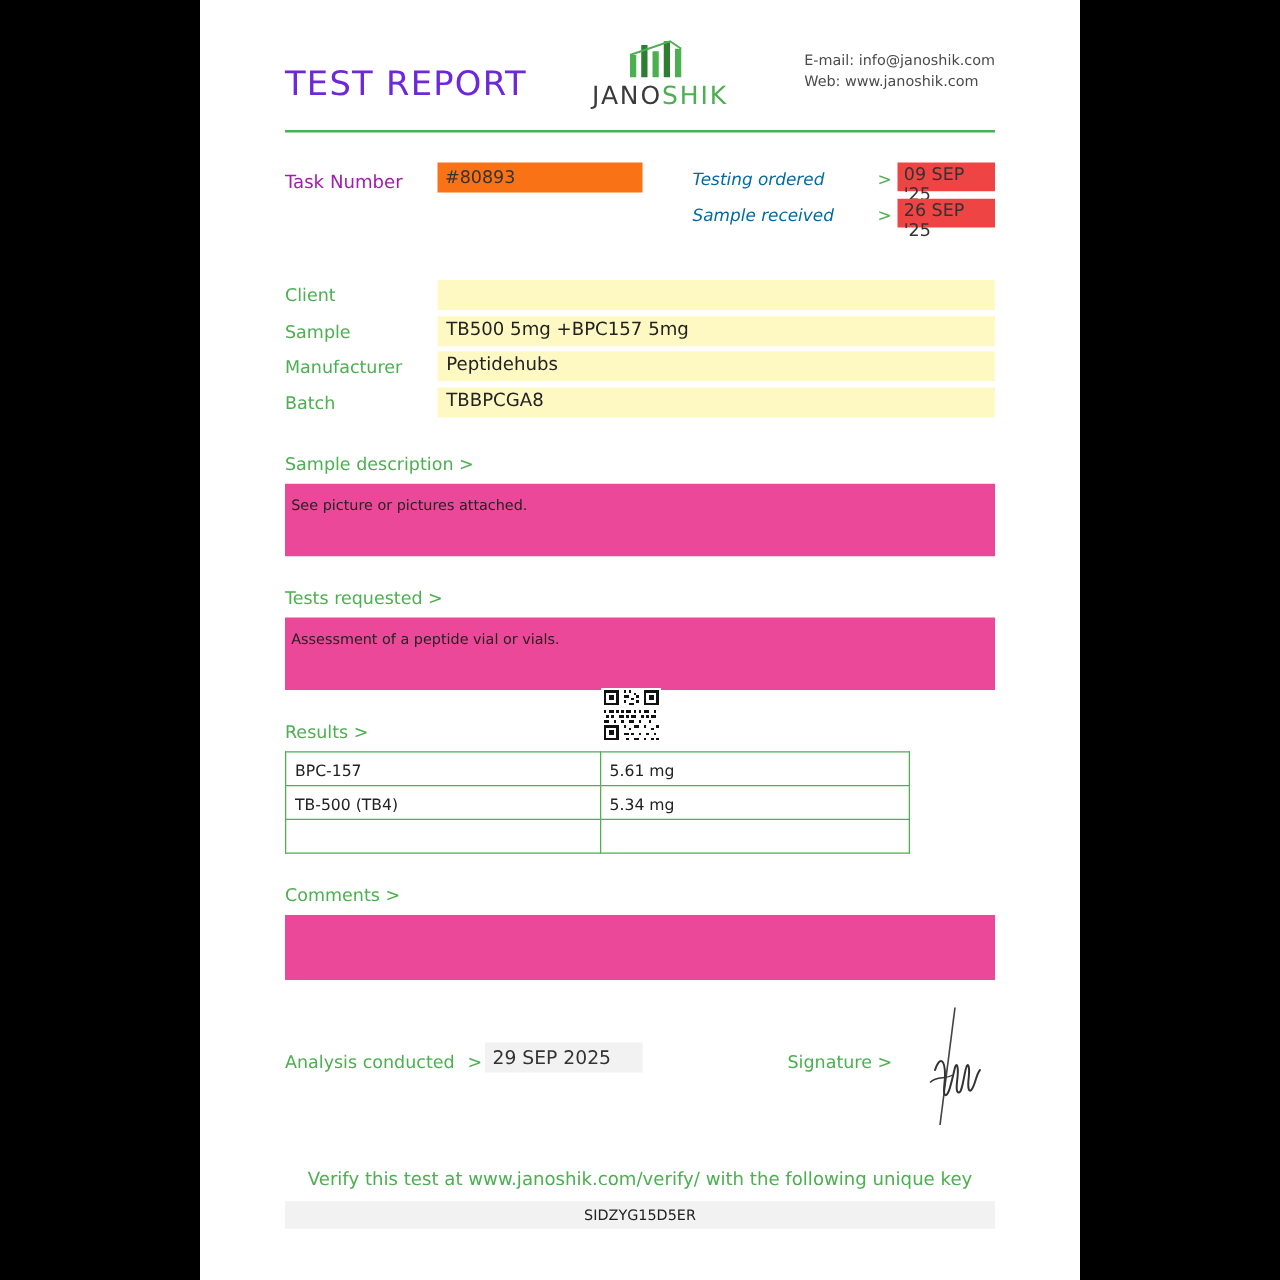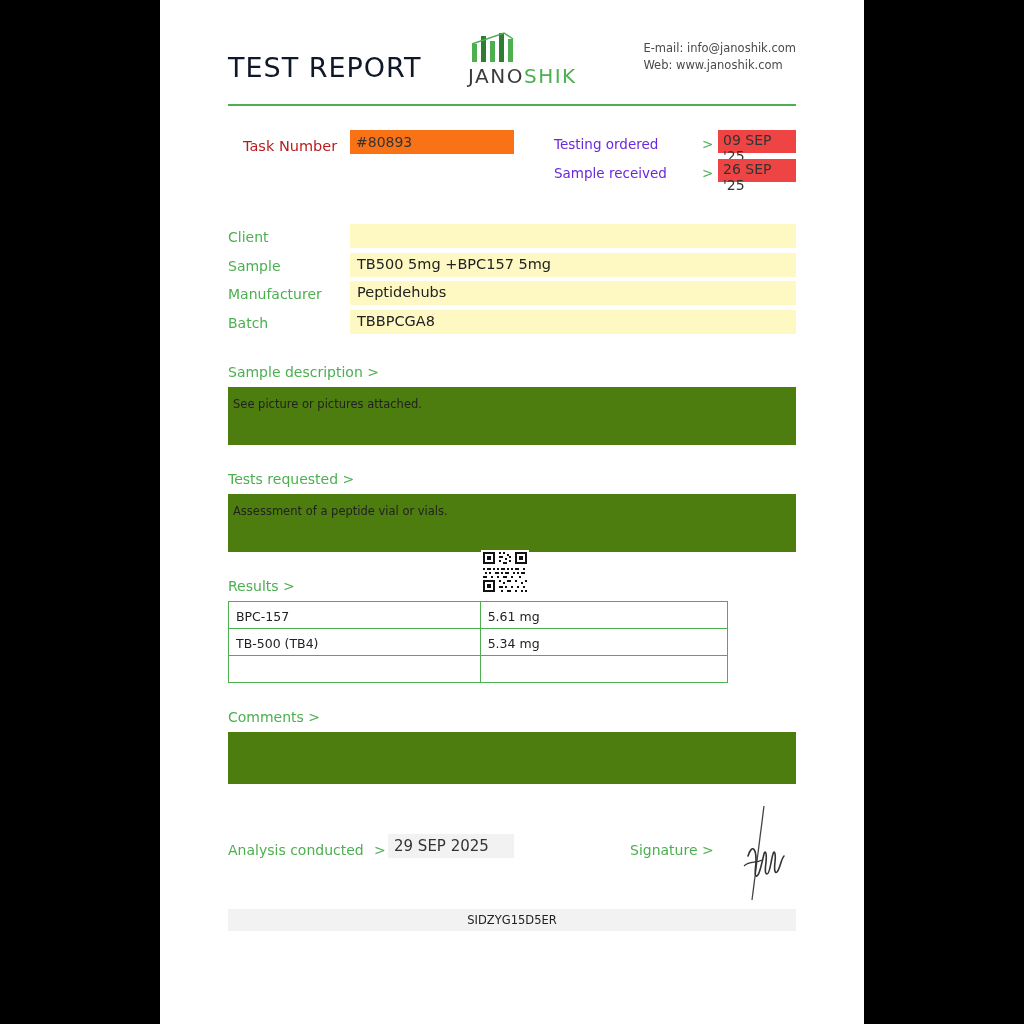--- a/index.html
+++ b/index.html
@@ -31,29 +31,30 @@
   .header {
     position: relative;
     height: 108px;
   }
   .title {
     position: absolute;
     left: 0;
     top: 52px;
     font-size: 27px;
     letter-spacing: 1px;
-    color: #0f172a;
+    color: #6d28d9;
     font-family: "DejaVu Sans", sans-serif;
     font-weight: normal;
   }
   .logo {
     position: absolute;
     left: 240px;
     top: 30px;
     width: 120px;
+    text-align: center;
   }
   .logo-mark {
     height: 32px;
     line-height: 32px;
   }
   .logo-text {
     font-size: 20px;
     letter-spacing: 1.5px;
     color: #3b3b3b;
     margin-top: 2px;
@@ -77,23 +78,22 @@
     background: #4caf50;
   }
 
   
   .task-row {
     position: relative;
     margin-top: 22px;
     height: 58px;
   }
   .label-green {
-    color: #b91c1c;
+    color: #a21caf;
     font-size: 14.5px;
-    margin-left: 15px;
   }
   .task-label {
     position: absolute;
     left: 0;
     top: 8px;
   }
   .task-value {
     position: absolute;
     left: 122px;
     top: 0;
@@ -112,22 +112,23 @@
     width: 242px;
   }
   .date-line {
     position: relative;
     height: 29px;
   }
   .date-label {
     position: absolute;
     left: 0;
     top: 6px;
-    color: #6d28d9;
+    color: #0369a1;
     font-size: 13.5px;
+    font-style: italic;
   }
   .date-arrow {
     position: absolute;
     left: 148px;
     top: 6px;
     color: #4caf50;
     font-size: 13.5px;
   }
   .date-value {
     position: absolute;
@@ -170,21 +171,21 @@
     box-sizing: border-box;
   }
 
   
   .section-title {
     color: #4caf50;
     font-size: 14px;
     margin: 26px 0 7px 0;
   }
   .block {
-    background: #4d7c0f;
+    background: #ec4899;
     width: 568px;
     box-sizing: border-box;
     padding: 10px 0 0 5px;
     font-size: 11.5px;
     color: #222;
   }
   .block.h1 { height: 58px; }
   .block.h2 { height: 58px; }
   .block.comments { height: 52px; }
 
@@ -447,16 +448,17 @@
       <div class="sig-label">Signature &gt;</div>
       <div class="sig-mark">
         <svg width="80" height="100" viewBox="0 0 80 100" xmlns="http://www.w3.org/2000/svg">
           <path d="M38 2 L26 96" stroke="#444" stroke-width="1.3" fill="none"></path>
           <path d="M22 52 C26 40, 30 44, 30 56 C30 64, 28 70, 30 72 C33 74, 36 58, 38 50 C39 46, 41 48, 40 58 C39 66, 39 70, 41 70 C44 70, 45 56, 47 50 C48 46, 50 48, 49 58 C48 66, 49 70, 51 68 C54 65, 55 55, 58 52" stroke="#333" stroke-width="1.6" fill="none" stroke-linecap="round"></path>
           <path d="M18 62 C24 56, 30 60, 36 56" stroke="#333" stroke-width="1.1" fill="none"></path>
         </svg>
       </div>
     </div>
 
+    <div class="verify">Verify this test at www.janoshik.com/verify/ with the following unique key</div>
     <div class="key">SIDZYG15D5ER</div>
 
   </div>
 </div>
 
 </body></html>

